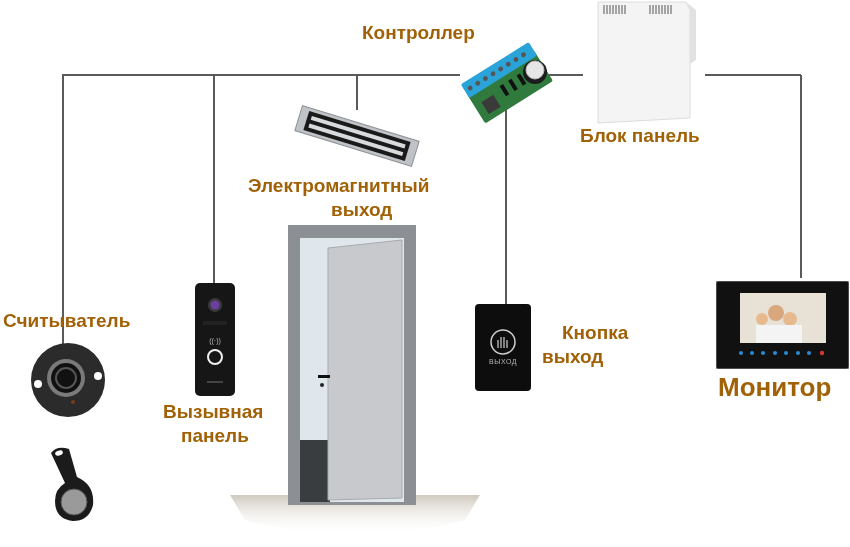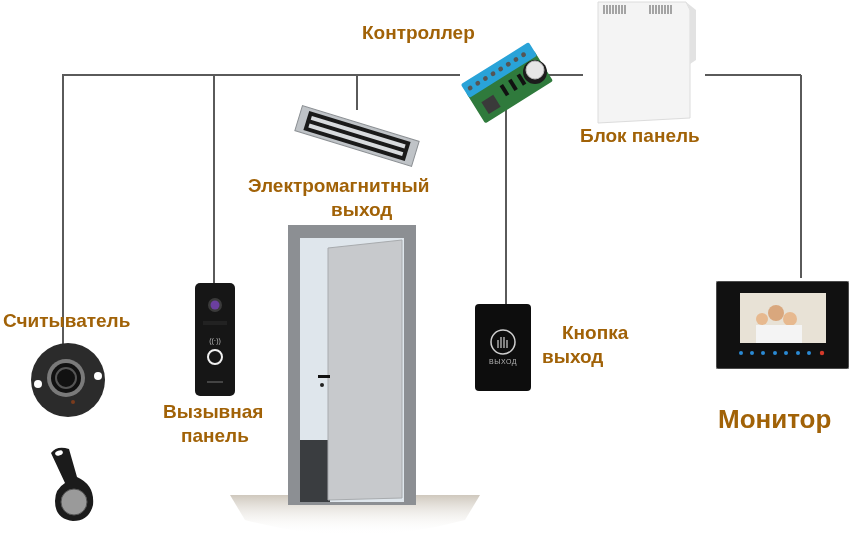--- a/index.html
+++ b/index.html
@@ -166,13 +166,13 @@
         <circle cx="36" cy="72" r="2"></circle>
         <circle cx="47" cy="72" r="2"></circle>
       <circle cx="59" cy="72" r="2"></circle>
         <circle cx="70" cy="72" r="2"></circle>
         <circle cx="82" cy="72" r="2"></circle>
       <circle cx="93" cy="72" r="2"></circle>
     </g>
     <circle cx="106" cy="72" r="2.2" fill="#d43a2a"></circle>
   </svg>
 </div>
-<div class="label" style="left:718px; top:371px; font-size:26px; line-height:32px;margin-top:32px;">Монитор</div>
+<div class="label" style="left:718px; top:371px; font-size:26px; line-height:32px;">Монитор</div>
 
 </body></html>

